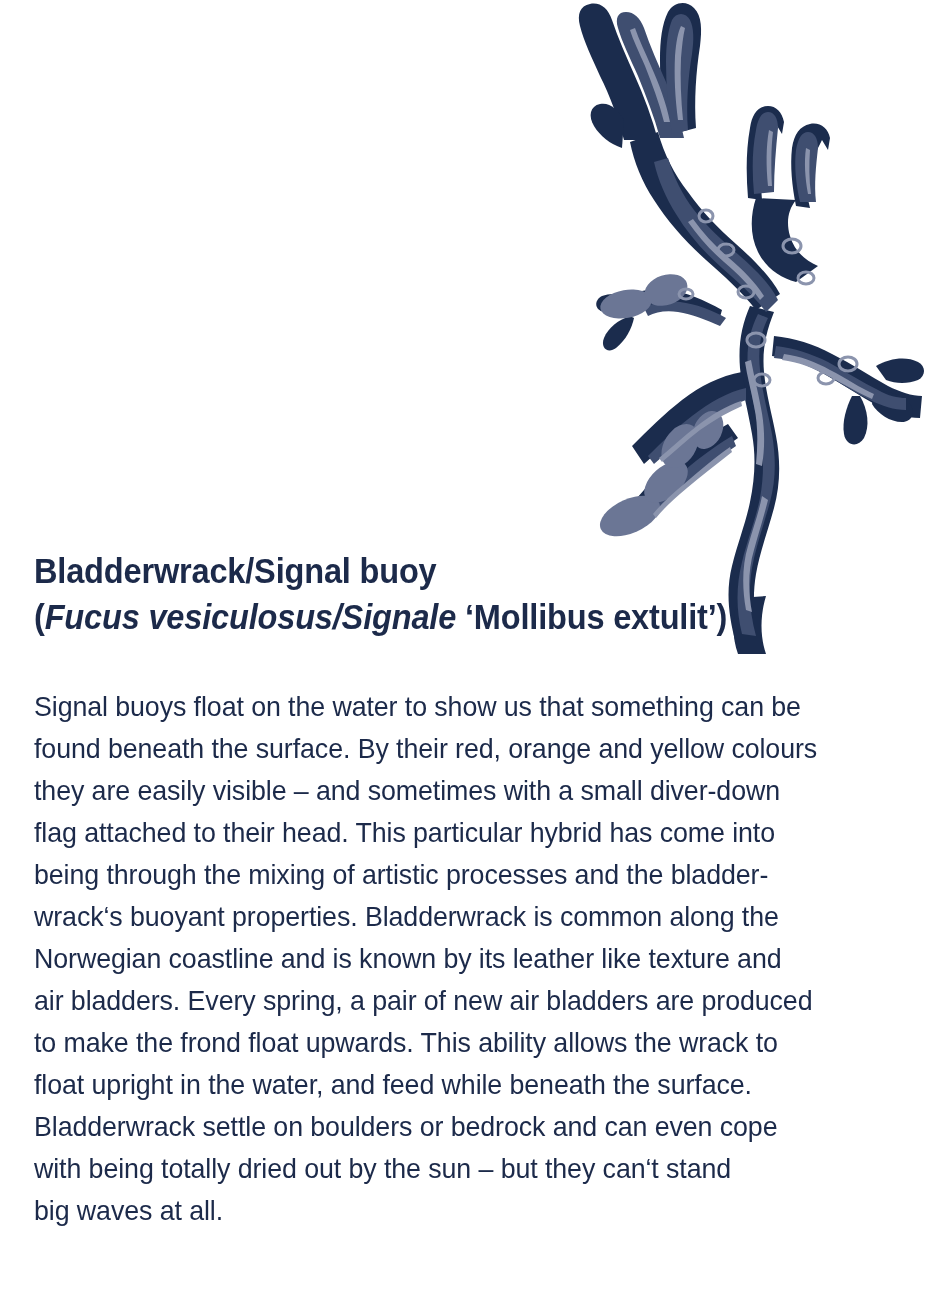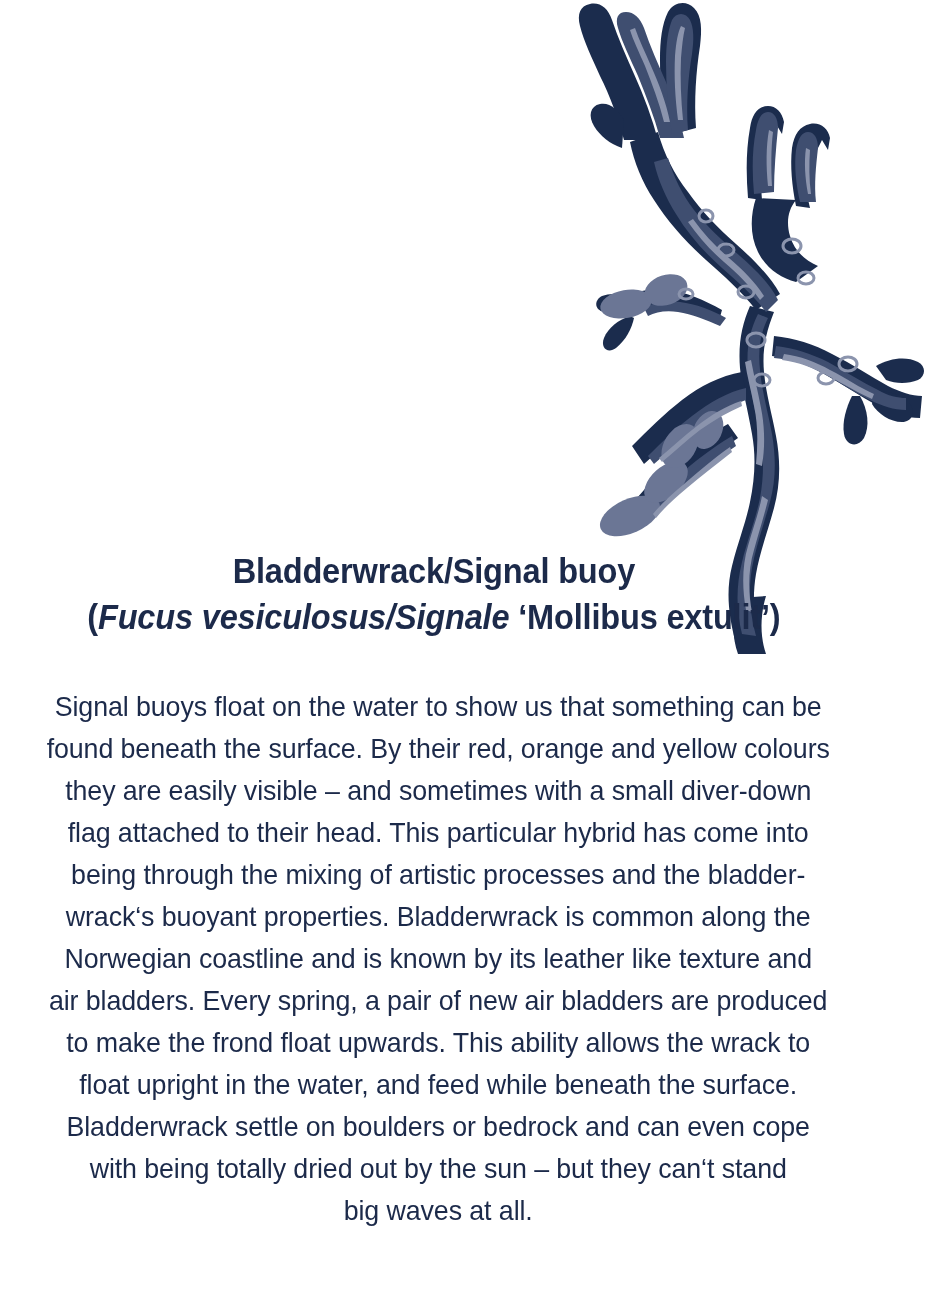--- a/index.html
+++ b/index.html
@@ -13,21 +13,20 @@
     position: relative;
     overflow: hidden;
     font-family: "Liberation Sans", sans-serif;
     -webkit-font-smoothing: antialiased;
   }
 
   .page {
     position: absolute;
     inset: 0;
     background: #ffffff;
-    text-align: center;
   }
 
   
   .illustration {
     position: absolute;
     left: 560px;
     top: -6px;
     width: 366px;
     height: 660px;
     pointer-events: none;

